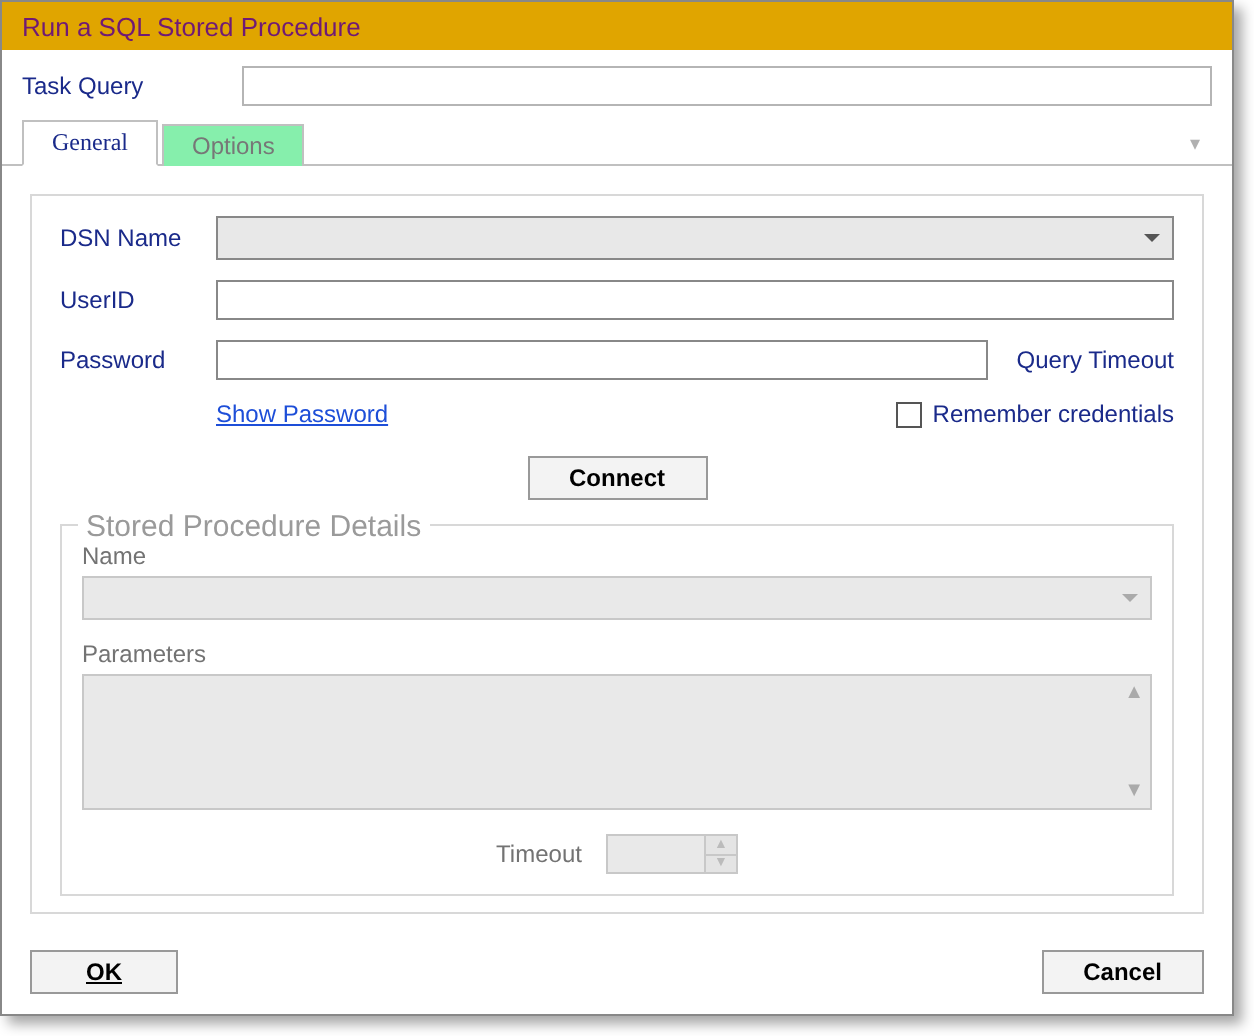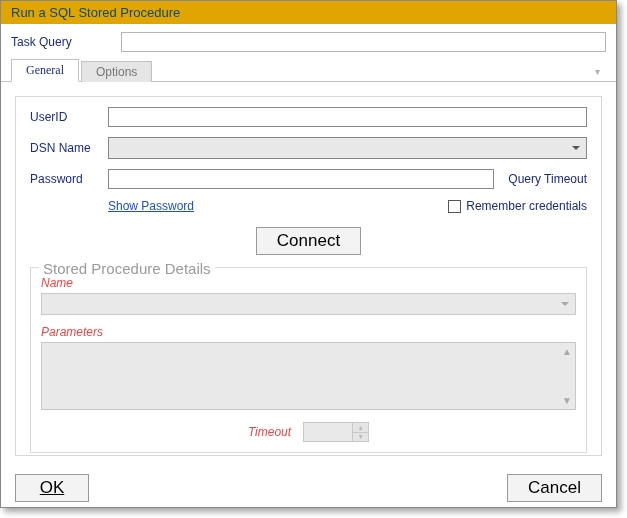--- a/index.html
+++ b/index.html
@@ -15,21 +15,21 @@
       width: 617px;
       height: 508px;
       border: 1px solid #888;
       box-shadow: 4px 4px 6px rgba(0,0,0,0.35);
       display: flex;
       flex-direction: column;
       background: #fff;
     }
     .titlebar {
       background: #e0a500;
-      color: #0c4a6e;
+      color: #701a75;
       padding: 4px 10px;
       font-size: 13px;
       height: 24px;
       display: flex;
       align-items: center;
     }
     .taskname-row {
       display: flex;
       align-items: center;
       padding: 8px 10px 6px 10px;
@@ -55,21 +55,21 @@
       position: relative;
     }
     .tab {
       border: 1px solid #c0c0c0;
       border-bottom: none;
       padding: 3px 14px;
       margin-right: 2px;
       font-size: 12px;
       cursor: pointer;
       color: #777;
-      background: #e5e5e5;
+      background: #86efac;
       position: relative;
       top: 1px;
     }
     .tab.active {
       background: #fff;
       color: #1a2a8a;
       border-bottom: 1px solid #fff;
       font-family: Liberation Serif, serif;
     }
     .tabs-right-icon {
@@ -179,44 +179,44 @@
     .connect-row {
       display: flex;
       justify-content: center;
       margin: 6px 0 10px 0;
     }
     .btn {
       border: 1px solid #999;
       background: #f3f3f3;
       padding: 3px 20px;
       font-family: inherit;
-      font-size: 17px;
+      font-size: 12px;
       cursor: pointer;
       min-width: 72px;
+      font-weight: bold;
     }
     .fieldset {
       border: 1px solid #d8d8d8;
       padding: 8px 10px 10px 10px;
       margin-top: 2px;
       position: relative;
     }
     .fieldset-legend {
       position: absolute;
       top: -8px;
       left: 8px;
       background: #fff;
       padding: 0 4px;
       color: #9a9a9a;
       font-size: 15px;
     }
     .disabled-label {
-      color: #ef4444;
+      color: #737373;
       display: block;
       margin-bottom: 3px;
-      font-style: italic;
     }
     .disabled-combo {
       height: 22px;
       border: 1px solid #c8c8c8;
       background: #e9e9e9;
       position: relative;
       margin-bottom: 10px;
     }
     .disabled-combo::after {
       content: "";
@@ -301,27 +301,27 @@
   <div class="tabs-row">
     <div class="tab active">General</div>
     <div class="tab">Options</div>
     <div class="tabs-right-icon">▾</div>
   </div>
 
   <div class="tab-content">
     <div class="panel">
 
       <div class="form-row">
+        <span class="form-label">DSN Name</span>
+        <div class="combo"></div>
+      </div>
+
+      <div class="form-row">
         <span class="form-label">UserID</span>
         <input class="text-input" style="flex: 1 1 0%;" type="text" value="">
-      </div>
-
-      <div class="form-row">
-        <span class="form-label">DSN Name</span>
-        <div class="combo"></div>
       </div>
 
       <div class="form-row">
         <span class="form-label">Password</span>
         <input class="text-input" style="flex: 1 1 0%;" type="password" value="">
         <span style="color:#1a2a8a; margin-left:6px;">Query Timeout</span>
       </div>
 
       <div class="form-row" style="margin-bottom:8px;">
         <span class="form-label"></span>

